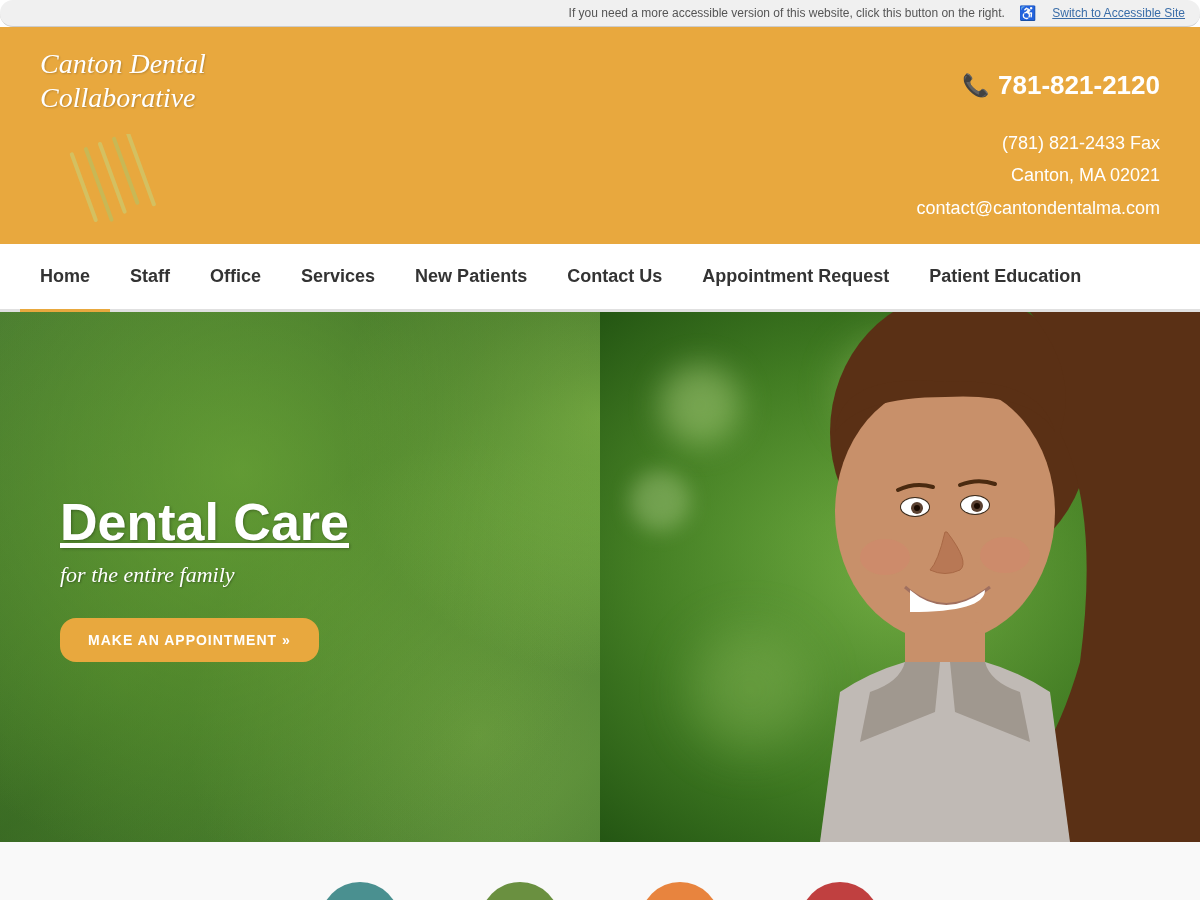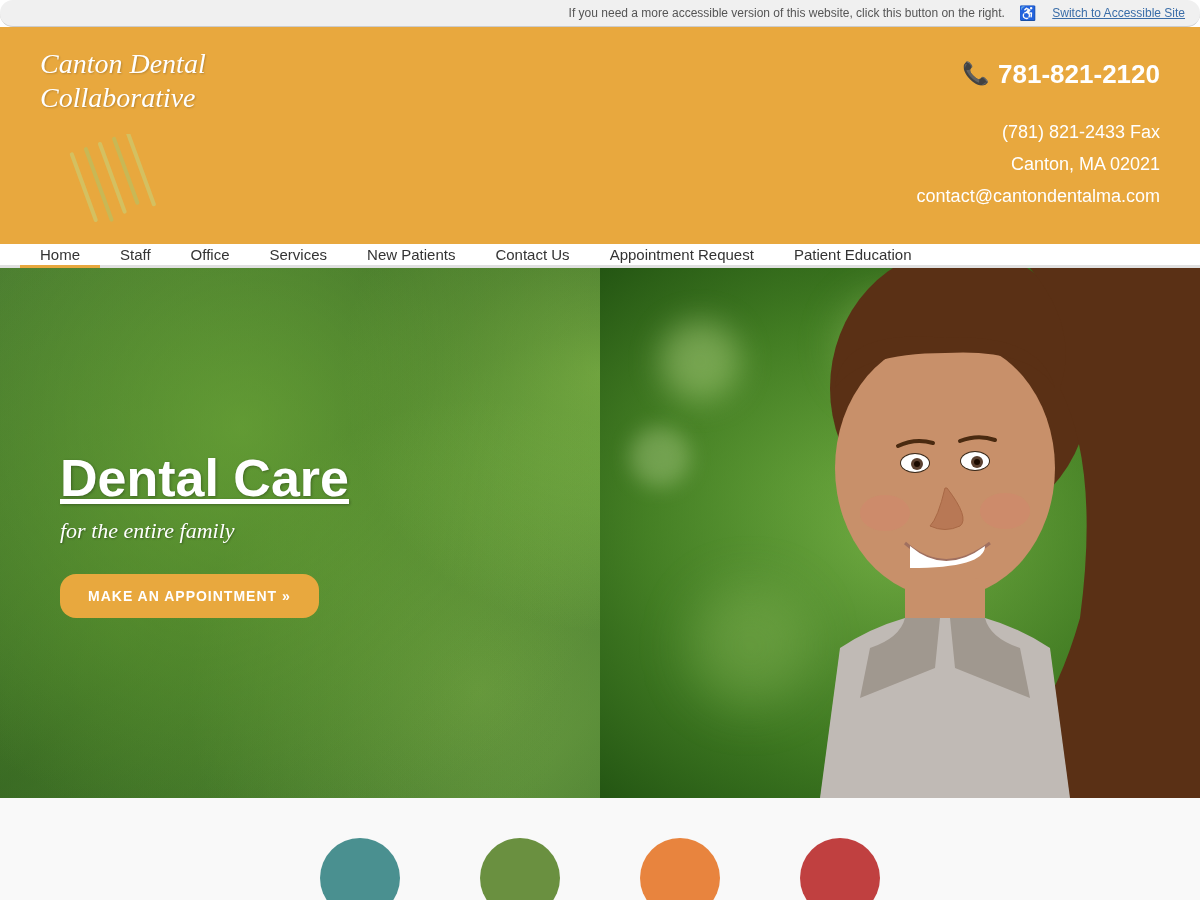--- a/index.html
+++ b/index.html
@@ -25,21 +25,21 @@
     }
     .accessibility-icon {
       font-size: 14px;
       color: #3a6da8;
     }
 
     
     #header {
       background-color: #e8a83e;
       display: flex;
-      align-items: center;
+      align-items: flex-end;
       padding: 20px 40px;
       min-height: 200px;
     }
     #logo-area {
       display: flex;
       flex-direction: column;
       align-items: flex-start;
       flex: 0 0 280px;
     }
     #logo-text {
@@ -85,31 +85,31 @@
 
     
     #navbar {
       background: #fff;
       border-bottom: 3px solid #e0e0e0;
       display: flex;
       align-items: stretch;
       padding: 0 20px;
     }
     .nav-item {
-      padding: 2px 20px;
-      font-size: 15px;
+      padding: 22px 20px;
+      font-size: 18px;
       color: #333;
       cursor: pointer;
       white-space: nowrap;
       text-decoration: none;
       display: flex;
       align-items: center;
       border-bottom: 3px solid transparent;
       margin-bottom: -3px;
-      font-weight: 400;
+      font-weight: 700;
     }
     .nav-item.active {
       color: #333;
       border-bottom: 3px solid #e8a83e;
     }
 
     
     #hero {
       position: relative;
       width: 100%;

